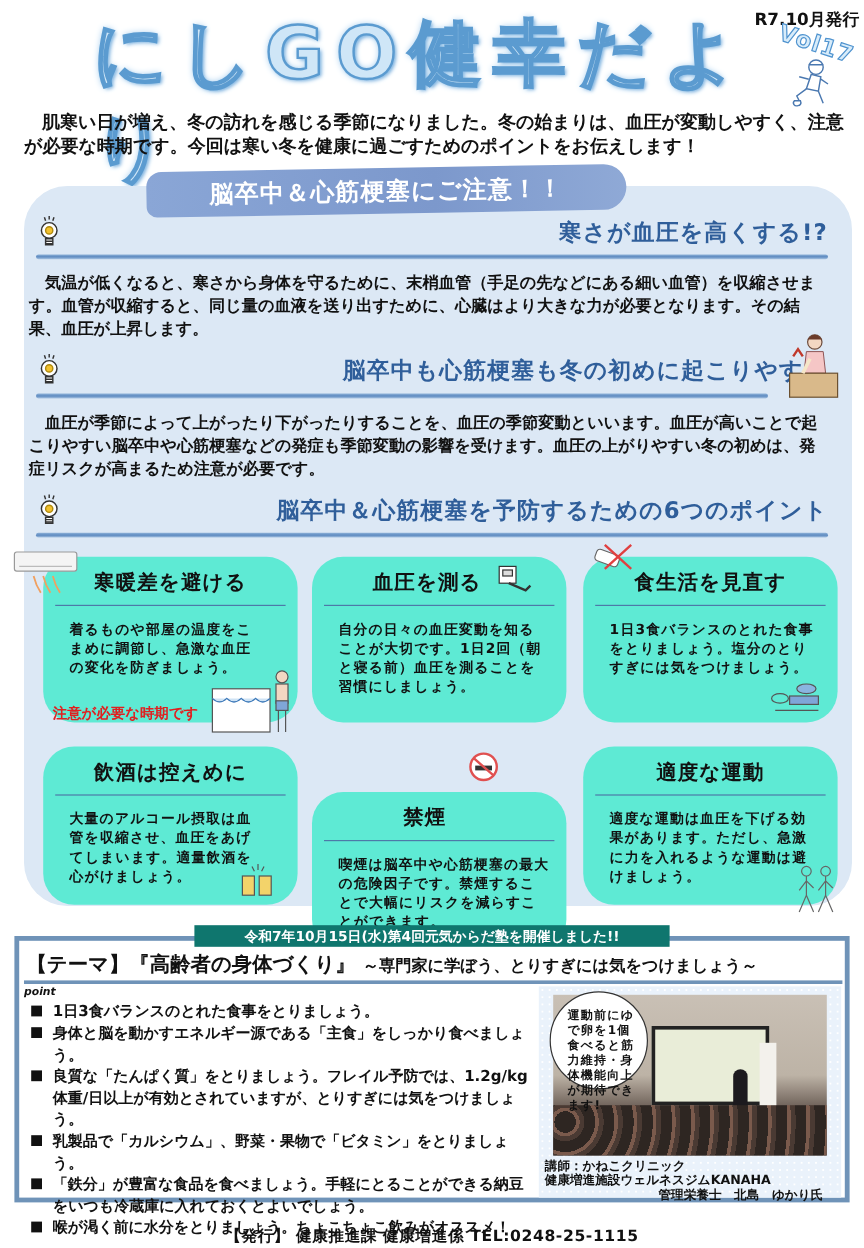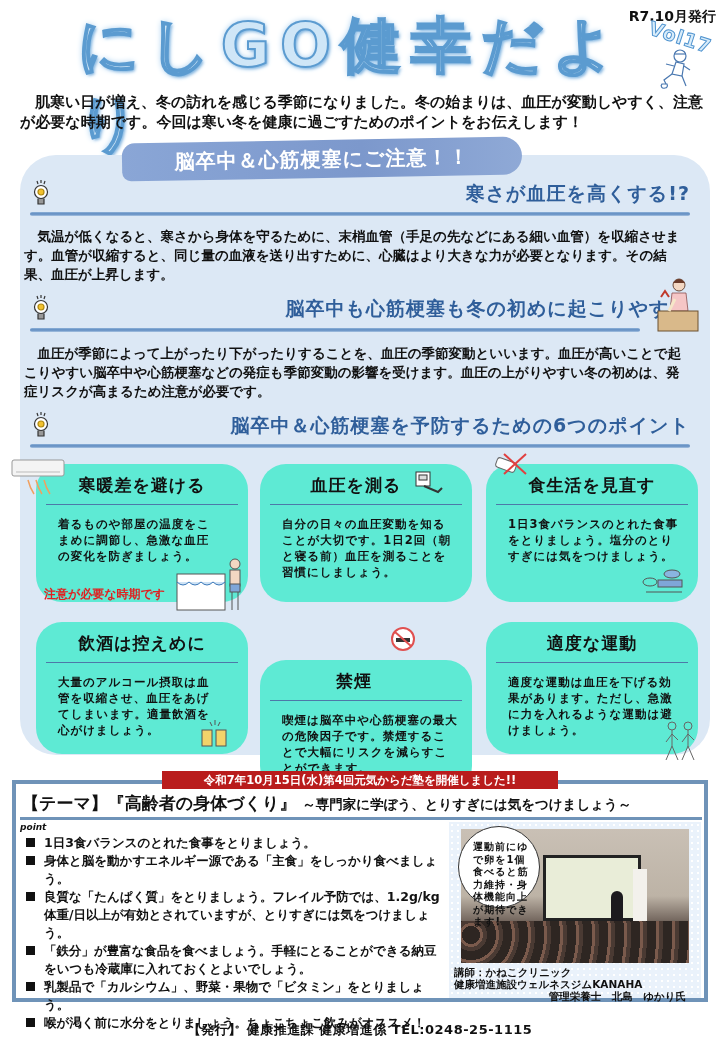--- a/index.html
+++ b/index.html
@@ -79,21 +79,21 @@
     position: absolute; left: 44px; top: 586px; font-size: 12px; font-weight: bold; color: #e02020;
   }
 
   
   .seminar {
     position: absolute; left: 12px; top: 780px; width: 696px; height: 222px;
     border: 4px solid #6f93b8; background: #fff;
   }
   .seminar-tab {
     position: absolute; left: 162px; top: 771px; width: 396px; height: 18px;
-    background: #b91c1c; color: #fff; font-size: 11.5px; font-weight: bold;
+    background: #0f766e; color: #fff; font-size: 11.5px; font-weight: bold;
     text-align: center; line-height: 18px;
   }
   .theme {
     position: absolute; left: 22px; top: 792px; width: 690px;
     font-size: 17px; font-weight: bold; color: #111; white-space: nowrap;
   }
   .theme .sub { font-size: 13.5px; }
   .theme-rule { position: absolute; left: 20px; top: 817px; width: 682px; height: 3px; background: #6f93b8; }
   .point-tag { position: absolute; left: 20px; top: 822px; font-size: 9px; font-style: italic; font-weight: bold; color: #111; }
   .bullets { position: absolute; left: 26px; top: 834px; width: 418px; list-style: none; }
@@ -316,22 +316,22 @@
 <div class="theme">
   <span>【テーマ】『高齢者の身体づくり』</span>
   <span class="sub">～専門家に学ぼう、とりすぎには気をつけましょう～</span>
 </div>
 <div class="theme-rule"></div>
 <div class="point-tag">point</div>
 <ul class="bullets">
   <li><span class="sq"></span><span>1日3食バランスのとれた食事をとりましょう。</span></li>
   <li><span class="sq"></span><span>身体と脳を動かすエネルギー源である「主食」をしっかり食べましょう。</span></li>
   <li><span class="sq"></span><span>良質な「たんぱく質」をとりましょう。フレイル予防では、1.2g/kg体重/日以上が有効とされていますが、とりすぎには気をつけましょう。</span></li>
+  <li><span class="sq"></span><span>乳製品で「カルシウム」、野菜・果物で「ビタミン」をとりましょう。</span></li>
   <li><span class="sq"></span><span>「鉄分」が豊富な食品を食べましょう。手軽にとることができる納豆をいつも冷蔵庫に入れておくとよいでしょう。</span></li>
-  <li><span class="sq"></span><span>乳製品で「カルシウム」、野菜・果物で「ビタミン」をとりましょう。</span></li>
   <li><span class="sq"></span><span>喉が渇く前に水分をとりましょう。ちょこちょこ飲みがオススメ！</span></li>
 </ul>
 
 <div class="photo-frame"></div>
 <div class="photo">
   <div class="screen"></div>
   <div class="banner2"></div>
   <div class="speaker"></div>
   <div class="crowd"></div>
 </div>

